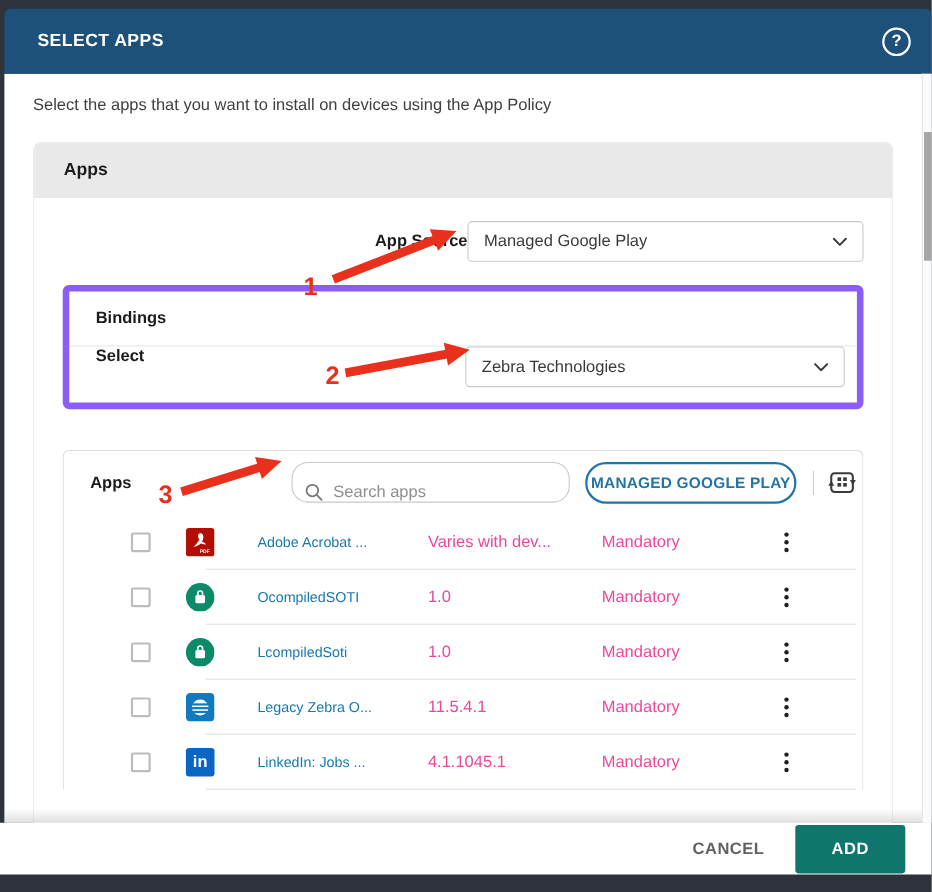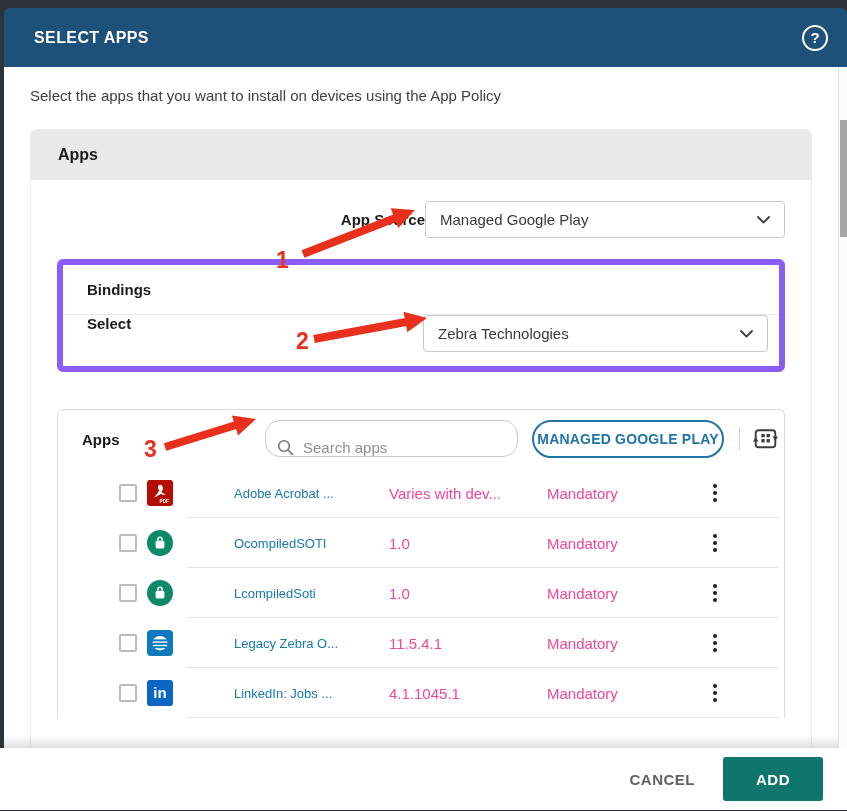--- a/index.html
+++ b/index.html
@@ -70,34 +70,34 @@
   .thead .col { font-size:13.5px; font-weight:bold; color:#191919; letter-spacing:.3px; }
   .col-name, .cell-name { left:176px; }
   .col-version, .cell-version { left:331px; }
   .col-type, .cell-type { left:489px; }
   .thead::after, .trow::after { content:""; position:absolute; left:129px; right:6px;
     bottom:0; height:1px; background:#e1e1e1; }
   .trow { position:relative; height:50px; }
   .cell-check { left:61px; }
   .checkbox { display:block; width:18px; height:18px; border:2px solid #bcbcbc;
     border-radius:2px; background:#fff; cursor:pointer; }
-  .cell-icon { left:89px; width:26px; height:26px; }
+  .cell-icon { left:111px; width:26px; height:26px; }
   .cell-name { font-size:13px; color:#1878b0; cursor:pointer; }
   .cell-version, .cell-type { font-size:15px; color:#ec4899; }
   .cell-menu { left:647px; width:20px; height:24px; display:flex; flex-direction:column;
     align-items:center; justify-content:center; gap:3px; cursor:pointer; background:none; border:none; }
   .cell-menu i { width:4px; height:4px; border-radius:50%; background:#1f1f1f; }
 
   .app-icon { width:26px; height:26px; display:block; }
   .linkedin-tile { width:26px; height:26px; background:#0a66c2; border-radius:3px;
     color:#fff; font-weight:bold; font-size:15px; display:flex; align-items:center;
     justify-content:center; padding-bottom:2px; }
 
   
-  .footer { position:absolute; left:0; top:748px; width:847px; height:62px; background:#fff;
+  .footer { position:absolute; left:0; top:748px; width:847px; height:47px; background:#fff;
     display:flex; align-items:center; justify-content:flex-end; padding-right:24px; gap:28px; z-index:3; }
   .cancel-btn { font-size:15px; font-weight:bold; color:#616161; letter-spacing:.5px;
     background:none; border:none; cursor:pointer; font-family:"Liberation Sans", sans-serif; }
   .add-btn { width:100px; height:44px; background:#0f766e; color:#fff; font-weight:bold;
     font-size:15px; letter-spacing:.5px; border:none; border-radius:3px;
     font-family:"Liberation Sans", sans-serif; }
 
   
   .scrollbar { position:absolute; left:838px; top:67px; width:9px; height:681px;
     background:#fbfbfb; border-left:1px solid #e4e4e4; z-index:4; }

